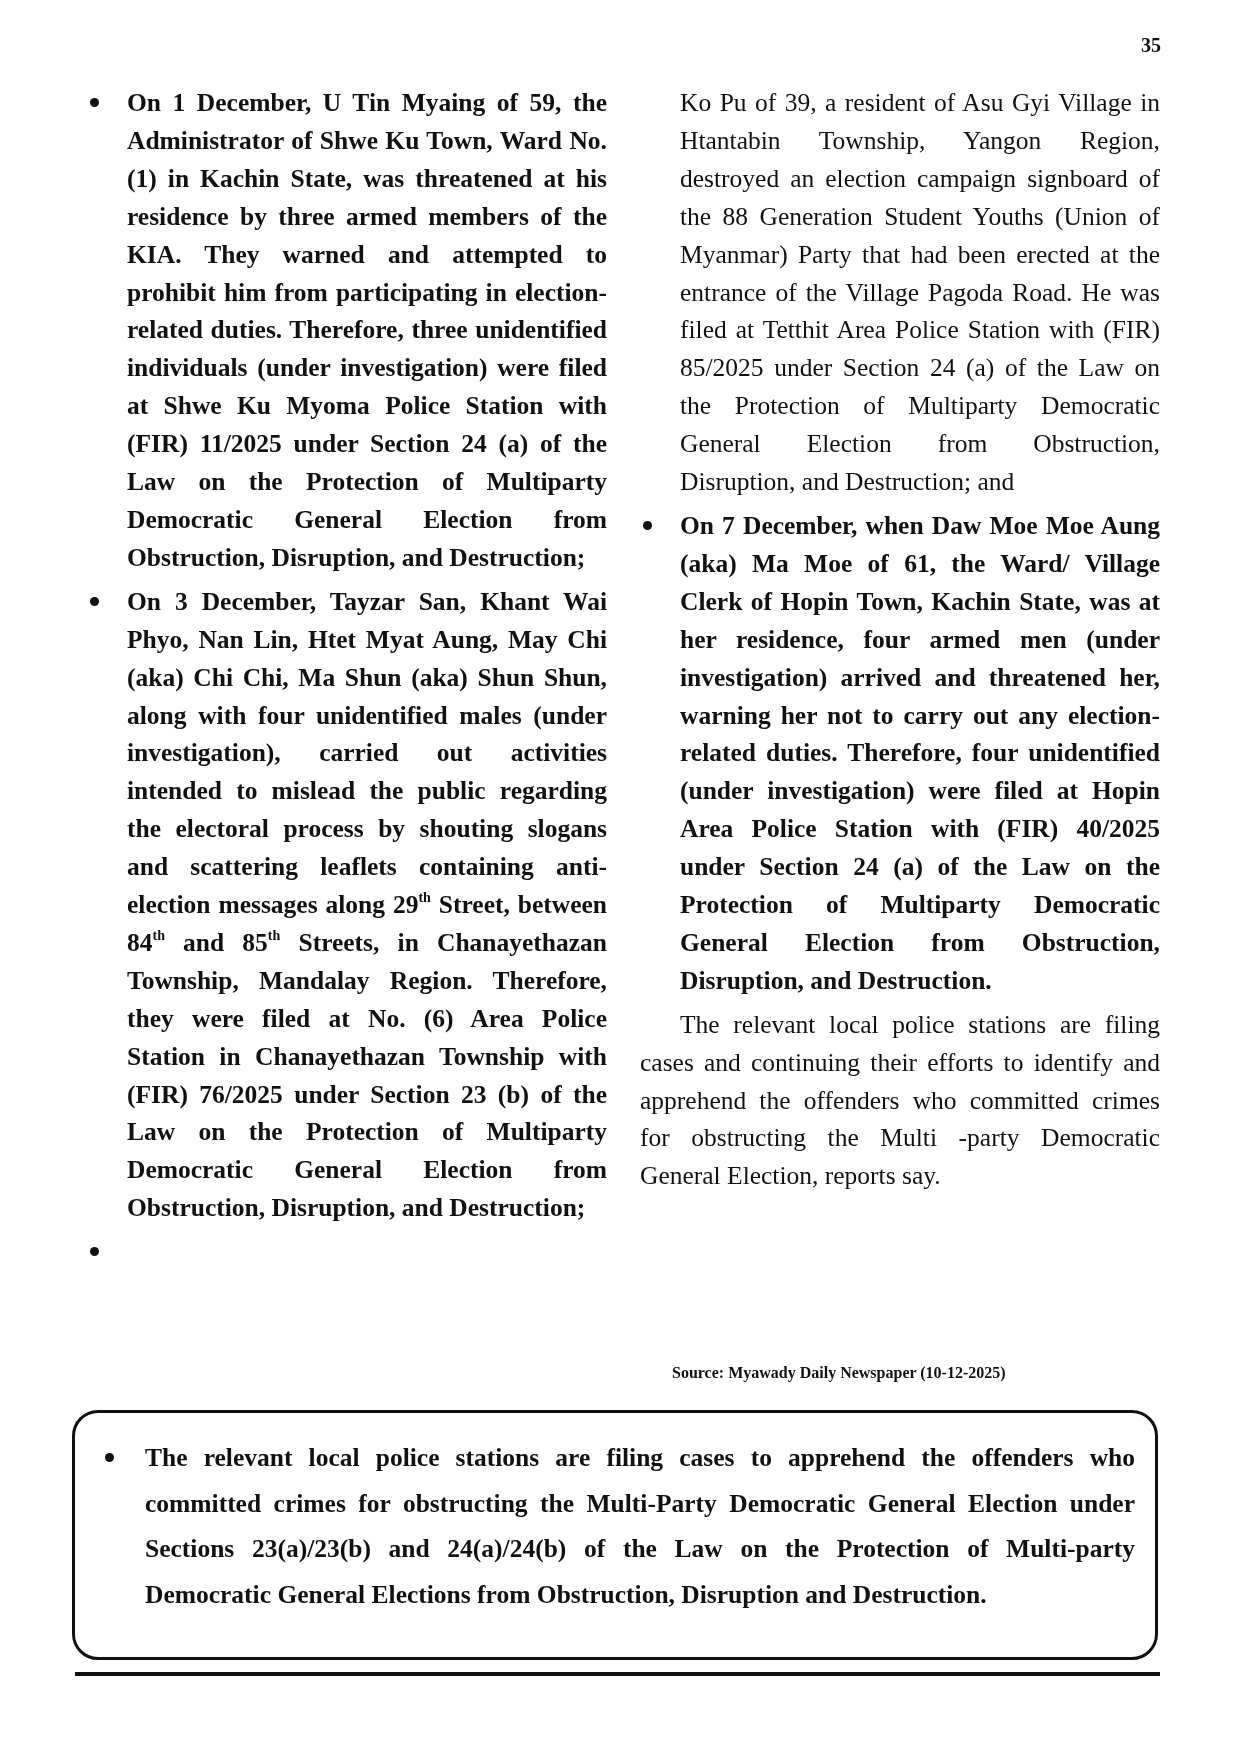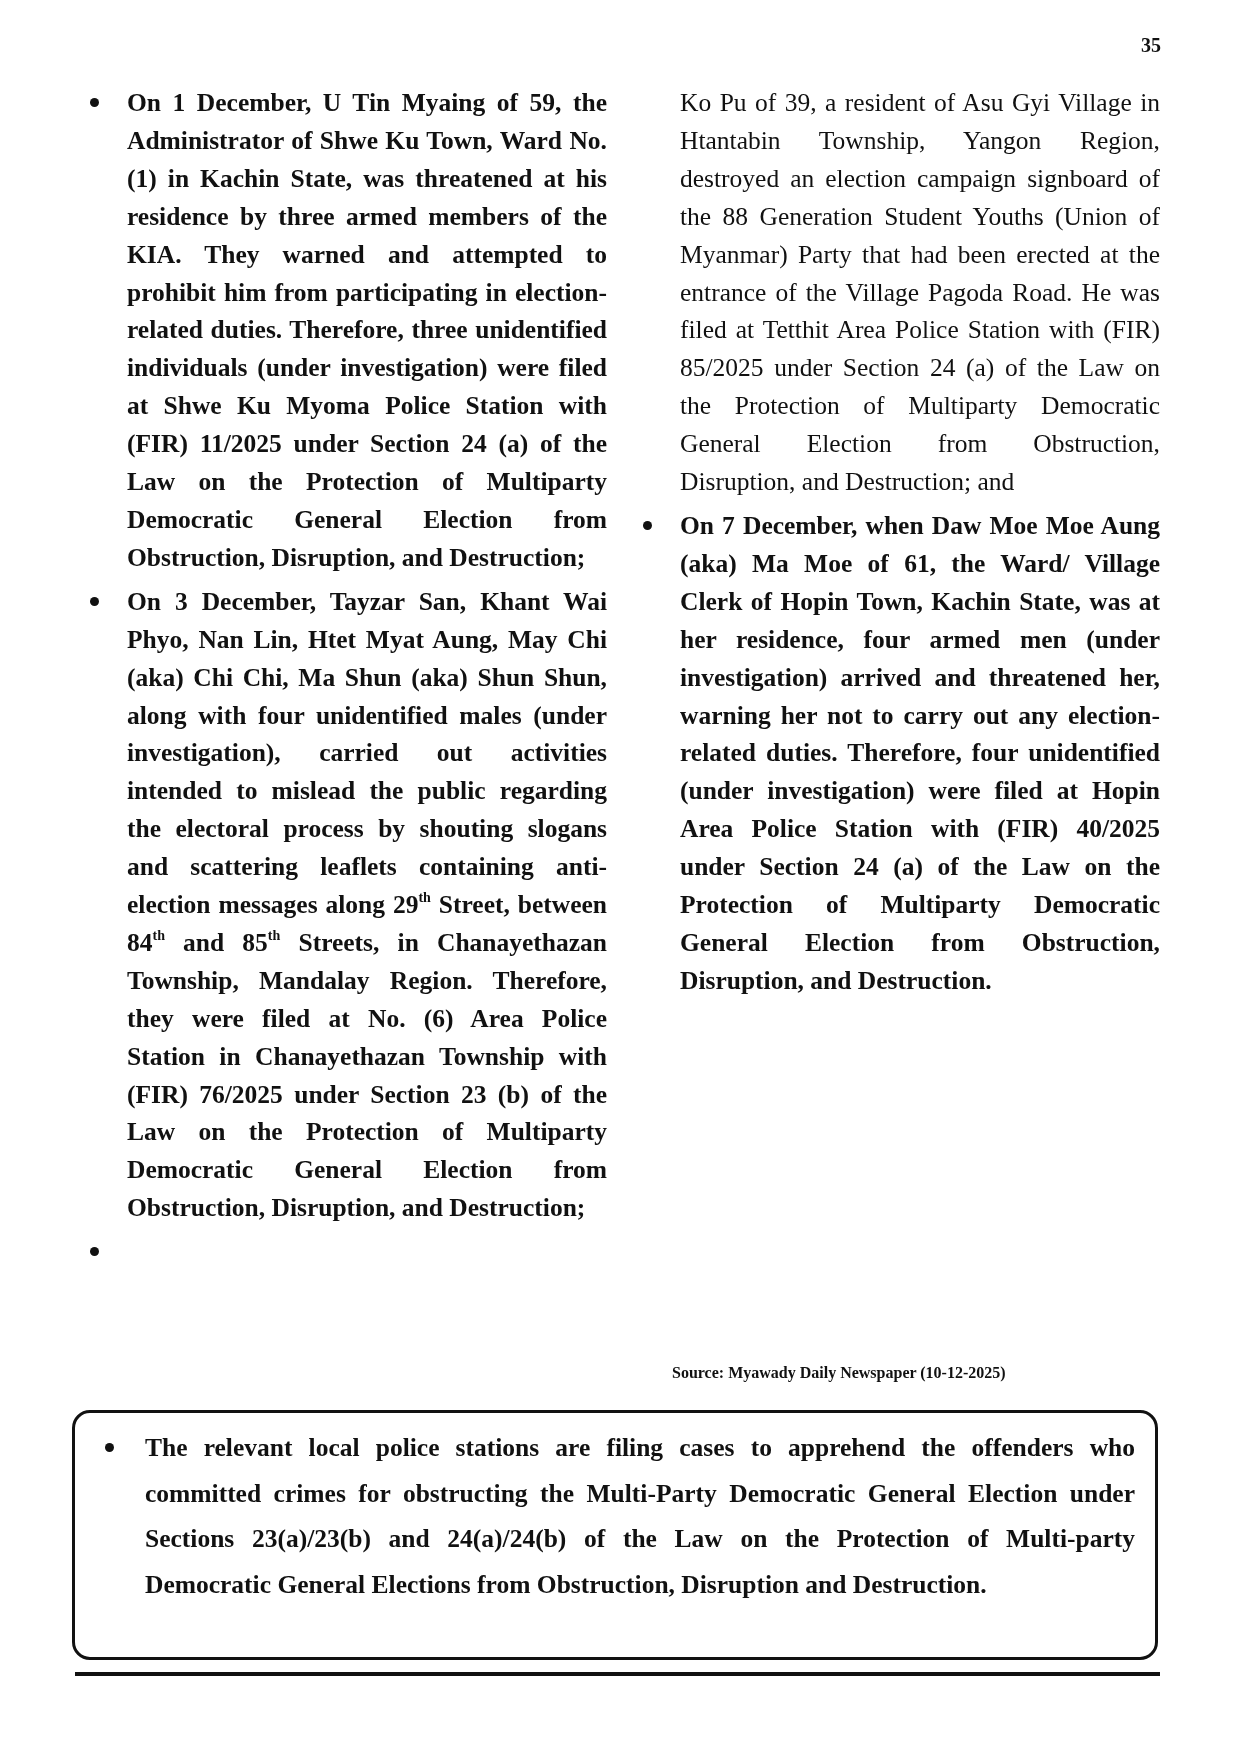--- a/index.html
+++ b/index.html
@@ -10,21 +10,21 @@
   .col-left { left:87px; width:520px; }
   .col-right { left:640px; width:520px; }
   ul.bullets { list-style:none; margin:0; padding:0; }
   ul.bullets li { position:relative; padding-left:40px; margin-bottom:6px;font-weight:bold; }
   ul.bullets li .dot { position:absolute; left:3px; top:14px; width:9px; height:9px; border-radius:50%; background:#111; }
   .cont { padding-left:40px; }
   .para { text-indent:40px; margin:6px 0 0 0; }
   sup { font-size:14px; line-height:0; vertical-align:11px; }
   .source { position:absolute; top:1364px; left:672px; width:520px; text-align:left; font-weight:bold; font-size:16px; }
   .box { position:absolute; left:72px; top:1410px; width:1086px; height:250px; border:3px solid #111;
-         border-radius:18px; box-sizing:border-box; padding:12px 20px 0 20px; }
+         border-radius:26px; box-sizing:border-box; padding:22px 20px 0 20px; }
   .box ul { list-style:none; margin:0; padding:0; }
   .box li { position:relative; padding-left:50px; font-weight:bold; font-size:25.5px; line-height:45.5px; text-align:justify; }
   .box li .dot { position:absolute; left:10px; top:18px; width:9px; height:9px; border-radius:50%; background:#111; }
   .rule { position:absolute; left:75px; top:1672px; width:1085px; height:4px; background:#111; }
 </style>
 </head>
 <body>
 
 <div class="page-number">35</div>
 
@@ -45,20 +45,21 @@
 </div>
 
 <div class="col col-right">
   <div class="cont">Ko Pu of 39, a resident of Asu Gyi Village in Htantabin Township, Yangon Region, destroyed an election campaign signboard of the 88 Generation Student Youths (Union of Myanmar) Party that had been erected at the entrance of the Village Pagoda Road. He was filed at Tetthit Area Police Station with (FIR) 85/2025 under Section 24 (a) of the Law on the Protection of Multiparty Democratic General Election from Obstruction, Disruption, and Destruction; and</div>
   <ul class="bullets" style="margin-top:6px;">
     <li>
       <span class="dot"></span>
       <span>On 7 December, when Daw Moe Moe Aung (aka) Ma Moe of 61, the Ward/ Village Clerk of Hopin Town, Kachin State, was at her residence, four armed men (under investigation) arrived and threatened her, warning her not to carry out any election-related duties. Therefore, four unidentified (under investigation) were filed at Hopin Area Police Station with (FIR) 40/2025 under Section 24 (a) of the Law on the Protection of Multiparty Democratic General Election from Obstruction, Disruption, and Destruction.</span>
     </li>
   </ul>
+  <p class="para">The relevant local police stations are filing cases and continuing their efforts to identify and apprehend the offenders who committed crimes for obstructing the Multi -party Democratic General Election, reports say.</p>
 </div>
 
 <div class="source">Source: Myawady Daily Newspaper (10-12-2025)</div>
 
 <div class="box">
   <ul>
     <li>
       <span class="dot"></span>
       <span>The relevant local police stations are filing cases to apprehend the offenders who committed crimes for obstructing the Multi-Party Democratic General Election under Sections 23(a)/23(b) and 24(a)/24(b) of the Law on the Protection of Multi-party Democratic General Elections from Obstruction, Disruption and Destruction.</span>
     </li>

